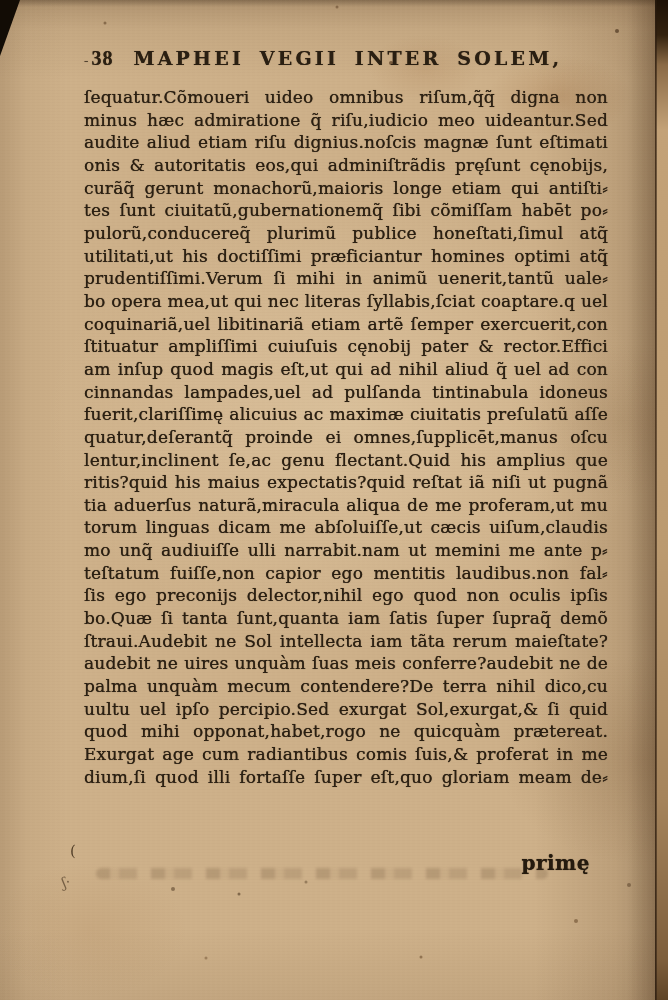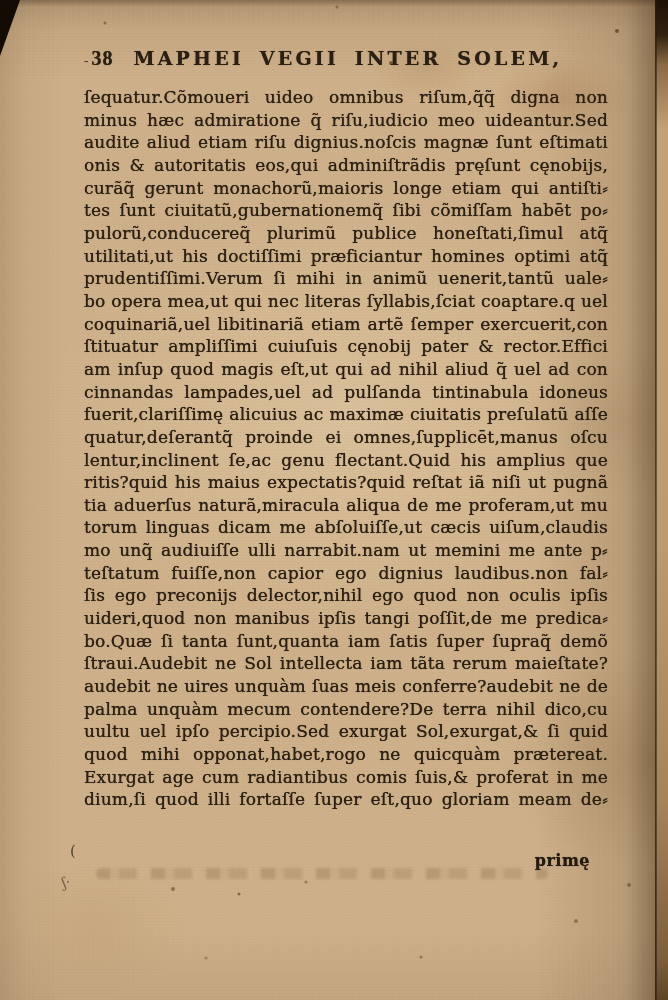--- a/index.html
+++ b/index.html
@@ -35,21 +35,21 @@
   .header{position:absolute;top:47px;left:84px;width:524px;display:flex;align-items:baseline;
     color:#2a1f12;text-shadow:0 0 .7px rgba(42,30,16,.85);}
   .pnum-mark{font-size:13px;opacity:.75;margin-right:3px;}
   .pnum{font-size:20px;font-weight:bold;letter-spacing:1px;font-family:Liberation Serif, serif;}
   .running-title{flex:1;margin-left:20px;font-size:19px;font-weight:bold;letter-spacing:3.2px;word-spacing:6px;white-space:nowrap;}
   .text-block{position:absolute;top:86px;left:84px;width:524px;color:#2a1f12;
     font-size:17px;line-height:22.65px;letter-spacing:.2px;
     text-shadow:0 0 .7px rgba(42,30,16,.8), .3px .3px 0 rgba(42,30,16,.25);}
   .text-line{text-align:justify;text-align-last:justify;white-space:normal;}
   .catchword-row{position:absolute;top:851px;left:84px;width:506px;text-align:right;
-    color:#241a0e;font-size:16px;font-weight:bold;letter-spacing:.5px;
+    color:#241a0e;font-size:20px;font-weight:bold;letter-spacing:.5px;
     text-shadow:0 0 .8px rgba(36,26,14,.9);}
   .smudge{position:absolute;top:868px;left:96px;width:452px;height:11px;border-radius:6px;
     background:repeating-linear-gradient(90deg, rgba(100,75,50,.30) 0 14px, rgba(100,75,50,.06) 14px 23px, rgba(100,75,50,.22) 23px 41px, transparent 41px 55px);
     filter:blur(1.6px);opacity:.75;}
   .mark-paren{position:absolute;top:842px;left:70px;font-size:15px;color:rgba(60,42,24,.85);}
   .mark-flourish{position:absolute;top:874px;left:62px;font-size:14px;color:rgba(60,42,24,.6);transform:rotate(-14deg);}
   .specks{position:absolute;top:0;left:0;width:2px;height:2px;border-radius:50%;
     box-shadow:
       390px 62px 0 1px rgba(80,52,26,.65),
       104px 22px 0 .5px rgba(80,52,26,.5),
@@ -97,23 +97,22 @@
       <div class="text-line">ſtituatur ampliſſimi cuiuſuis cęnobij pater &amp; rector.Effici</div>
       <div class="text-line">am inſup quod magis eſt,ut qui ad nihil aliud q̃ uel ad con</div>
       <div class="text-line">cinnandas lampades,uel ad pulſanda tintinabula idoneus</div>
       <div class="text-line">fuerit,clariſſimę alicuius ac maximæ ciuitatis preſulatũ aſſe</div>
       <div class="text-line">quatur,deſerantq̃ proinde ei omnes,ſupplicēt,manus oſcu</div>
       <div class="text-line">lentur,inclinent ſe,ac genu flectant.Quid his amplius que</div>
       <div class="text-line">ritis?quid his maius expectatis?quid reſtat iã niſi ut pugnã</div>
       <div class="text-line">tia aduerſus naturã,miracula aliqua de me proferam,ut mu</div>
       <div class="text-line">torum linguas dicam me abſoluiſſe,ut cæcis uiſum,claudis</div>
       <div class="text-line">mo unq̃ audiuiſſe ulli narrabit.nam ut memini me ante p⸗</div>
-      <div class="text-line">teſtatum fuiſſe,non capior ego dignius laudibus.non fal⸗</div>
+      <div class="text-line">teſtatum fuiſſe,non capior ego mentitis laudibus.non fal⸗</div>
       <div class="text-line">ſis ego preconijs delector,nihil ego quod non oculis ipſis</div>
-      <div class="text-line">uideri,quod non manibus ipſis tangi poſſit,de me predica⸗</div>
       <div class="text-line">bo.Quæ ſi tanta ſunt,quanta iam ſatis ſuper ſupraq̃ demõ</div>
       <div class="text-line">ſtraui.Audebit ne Sol intellecta iam tãta rerum maieſtate?</div>
       <div class="text-line">audebit ne uires unquàm ſuas meis conferre?audebit ne de</div>
       <div class="text-line">palma unquàm mecum contendere?De terra nihil dico,cu</div>
       <div class="text-line">uultu uel ipſo percipio.Sed exurgat Sol,exurgat,&amp; ſi quid</div>
       <div class="text-line">quod mihi opponat,habet,rogo ne quicquàm prætereat.</div>
       <div class="text-line">Exurgat age cum radiantibus comis ſuis,&amp; proferat in me</div>
       <div class="text-line">dium,ſi quod illi fortaſſe ſuper eſt,quo gloriam meam de⸗</div>
     </div>
 

